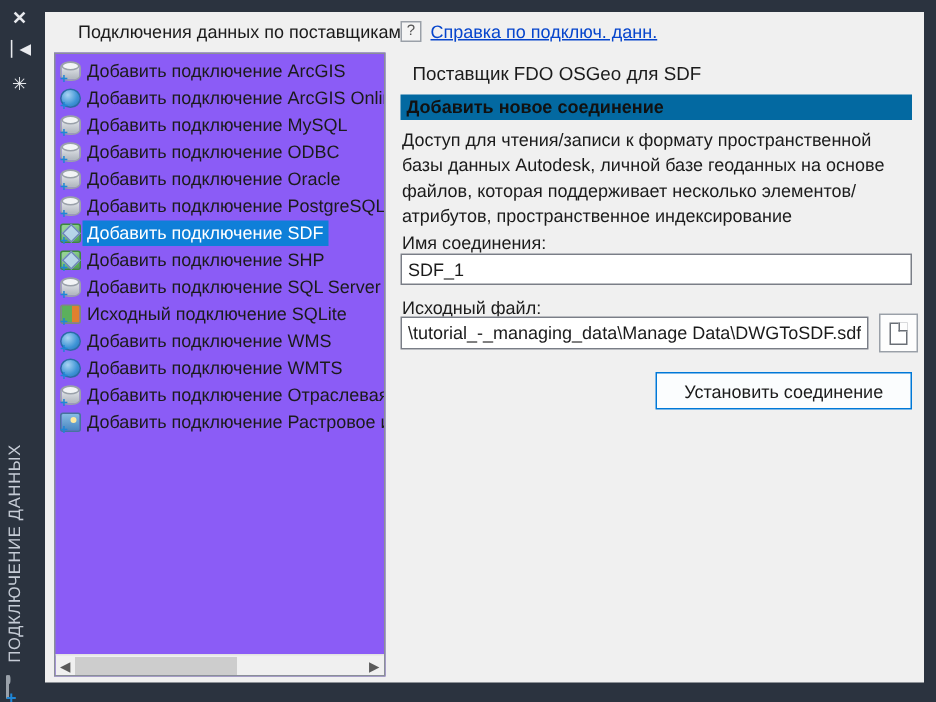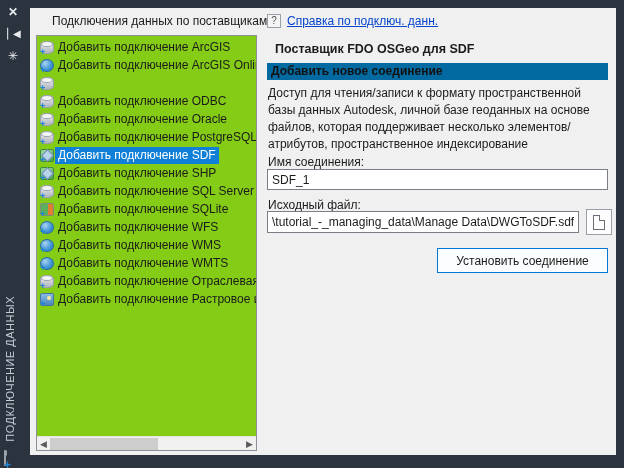--- a/index.html
+++ b/index.html
@@ -20,21 +20,21 @@
             white-space:nowrap; }
   .dock-dbicon { position:absolute; left:4px; bottom:3px; }
 
   
   .panel { position:absolute; left:30px; top:8px; width:586px; height:447px;
            background:#f0f0f0; }
   .panel-header { position:absolute; left:22px; top:6px; color:#1b1b1b; }
 
   
   .list { position:absolute; left:6px; top:27px; width:221px; height:416px;
-          background:#84cc16; border:1px solid #8a8f98; overflow:hidden; }
+          background:#8b5cf6; border:1px solid #8a8f98; overflow:hidden; }
   .rows { position:absolute; left:0; top:2px; right:0; }
   .row  { display:flex; align-items:center; height:18px; padding-left:3px;
           white-space:nowrap; overflow:hidden; }
   .lbl  { padding:1px 3px 2px 3px; overflow:hidden; white-space:nowrap; }
   .lbl.sel { background:#0f7fd8; color:#ffffff; }
 
   
   .ic { position:relative; width:14px; height:13px; flex:none; margin-right:1px; }
   .ic::after { content:"+"; position:absolute; left:-1px; bottom:-4px; color:#1f86d6;
                font-size:9px; font-weight:bold; line-height:9px; }
@@ -68,21 +68,21 @@
             text-align:center; }
   .htrack { position:relative; flex:1; height:14px; }
   .hthumb { position:absolute; left:0; top:1px; width:108px; height:12px; background:#cdcdcd; }
 
   
   .rcol { position:absolute; left:237px; top:4px; width:341px; }
   .help-row { position:absolute; left:0; top:2px; display:flex; align-items:center; }
   .help-ic { width:14px; height:14px; border:1px solid #9aa0a8; background:#f4f4f4;
              color:#555; font-size:10px; line-height:12px; text-align:center; margin-right:6px; }
   .help-link { color:#0645cc; text-decoration:underline; }
-  .prov-title { position:absolute; left:8px; top:30px; font-weight:bold; font-size:12.5px; }
+  .prov-title { position:absolute; left:8px; top:30px; font-weight:normal; font-size:12.5px; }
   .band { position:absolute; left:0; top:51px; width:341px; height:17px; background:#0369a1;
           font-weight:bold; color:#111; padding:1px 0 0 4px; }
   .desc { position:absolute; left:1px; top:73px; width:341px; line-height:17px; }
   .fld-label1 { position:absolute; left:1px; top:143px; }
   .inp1 { position:absolute; left:0; top:157px; width:341px; height:21px; }
   .fld-label2 { position:absolute; left:1px; top:186px; }
   .inp2 { position:absolute; left:0; top:199px; width:312px; height:22px; }
   input[type=text] { border:1px solid #7a7e87; background:#fff; font:12px "Liberation Sans",sans-serif;
           padding:0 4px; color:#1b1b1b; outline:none; }
   .browse { position:absolute; left:319px; top:197px; width:26px; height:26px;
@@ -118,20 +118,21 @@
         <div class="row">
             <span class="ic" data-icon="db"></span>
             <span class="lbl">Добавить подключение ArcGIS</span>
           </div>
         <div class="row">
             <span class="ic" data-icon="globe"></span>
             <span class="lbl">Добавить подключение ArcGIS Onlin</span>
           </div>
         <div class="row">
             <span class="ic" data-icon="db"></span>
+            <span class="lbl">Добавить подключение MySQL</span>
           </div>
         <div class="row">
             <span class="ic" data-icon="db"></span>
             <span class="lbl">Добавить подключение ODBC</span>
           </div>
         <div class="row">
             <span class="ic" data-icon="db"></span>
             <span class="lbl">Добавить подключение Oracle</span>
           </div>
         <div class="row">
@@ -145,25 +146,21 @@
         <div class="row">
             <span class="ic" data-icon="layers"></span>
             <span class="lbl">Добавить подключение SHP</span>
           </div>
         <div class="row">
             <span class="ic" data-icon="db"></span>
             <span class="lbl">Добавить подключение SQL Server S</span>
           </div>
         <div class="row">
             <span class="ic" data-icon="sqlite"></span>
-            <span class="lbl">Добавить подключение SQLite</span>
-          </div>
-        <div class="row">
-            <span class="ic" data-icon="globe"></span>
-            <span class="lbl">Добавить подключение WFS</span>
+            <span class="lbl">Исходный подключение SQLite</span>
           </div>
         <div class="row">
             <span class="ic" data-icon="globe"></span>
             <span class="lbl">Добавить подключение WMS</span>
           </div>
         <div class="row">
             <span class="ic" data-icon="globe"></span>
             <span class="lbl">Добавить подключение WMTS</span>
           </div>
         <div class="row">

